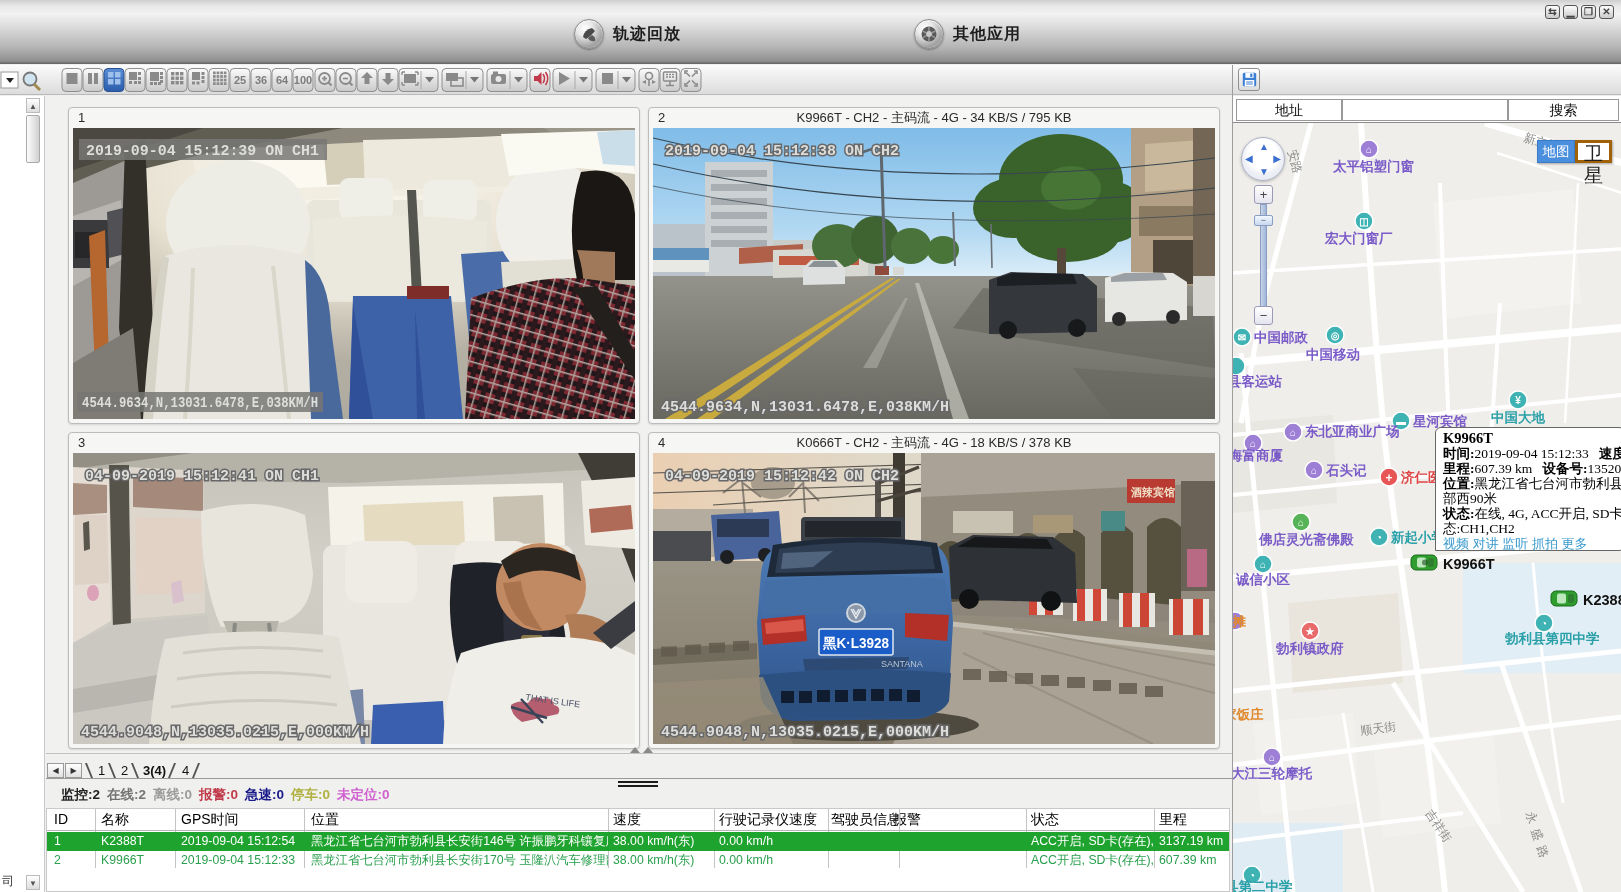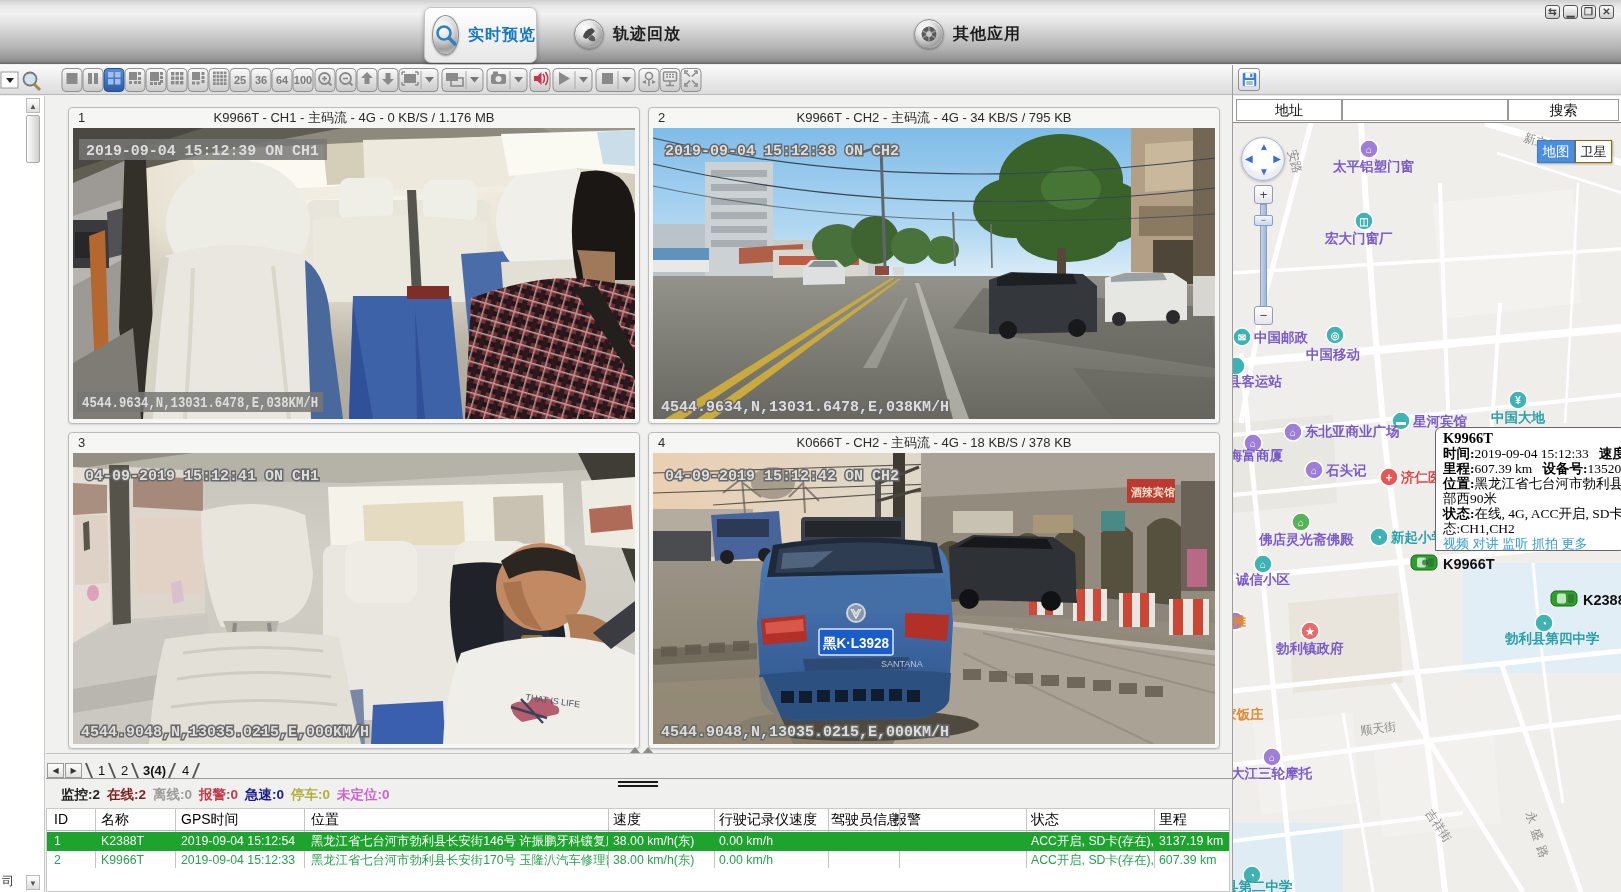--- a/index.html
+++ b/index.html
@@ -70,29 +70,20 @@
 #searchrow .addr { position:absolute; left:3px; top:2px; width:106px; height:22px; border:1px solid #999; text-align:center; font-size:14px; line-height:21px; color:#111; background:#fff;}
 #searchrow .inp { position:absolute; left:109px; top:2px; width:166px; height:22px; border:1px solid #999; background:#fff;}
 #searchrow .sbtn { position:absolute; left:275px; top:2px; width:111px; height:22px; border:1px solid #999; text-align:center; font-size:14px; line-height:21px; color:#111; background:#fff;}
 #mapbox { position:absolute; left:0; top:58px; width:389px; height:769px; overflow:hidden; background:#ecebe8; }
 </style>
 </head>
 <body>
 <div id="app">
 
   <div id="topbar">
-    <div class="navbtn active" style="left:424px;width:113px;">
-        <div class="mcirc" style="margin-left:7px;">
-          <svg width="24" height="24" viewBox="0 0 24 24">
-            <circle cx="10" cy="10" r="6.5" fill="none" stroke="#2e82c4" stroke-width="2.6"></circle>
-            <line x1="15" y1="15" x2="21" y2="21" stroke="#2e82c4" stroke-width="3.4" stroke-linecap="round"></line>
-          </svg>
-        </div>
-        <div class="navtext">实时预览</div>
-      </div>
     <div class="navbtn" style="left:574px;justify-content:space-between;">
         <div class="mcirc">
           <svg width="18" height="18" viewBox="0 0 18 18">
             <path d="M3 12 Q4 5 12 3 L15 6 Q10 12 6 14 Z" fill="#4a4a4a"></path>
             <path d="M12 10 q4 2 3 6 q-5 1 -7 -3" fill="#5a5a5a"></path>
           </svg>
         </div>
         <div class="navtext">轨迹回放</div>
       </div>
     <div class="navbtn" style="left:914px;">
@@ -268,21 +259,20 @@
   <div id="leftsb">
     <div class="arrow-up">▲</div>
     <div class="thumb"></div>
     <div class="arrow-dn">▼</div>
     <div class="txt">司</div>
   </div>
 
   <div id="videoarea">
     <div class="vcell" style="left:22px;top:11px;">
       <div class="vnum">1</div>
-        <div class="vtitle">K9966T - CH1 - 主码流 - 4G - 0 KB/S / 1.176 MB</div>
       <div class="vbox"><svg width="562" height="291" viewBox="0 0 562 291">
         <defs>
           <linearGradient id="v1bg" x1="0" y1="0" x2="0" y2="1">
             <stop offset="0" stop-color="#c4bdae"></stop>
                 <stop offset="0.5" stop-color="#bcb6a9"></stop>
                 <stop offset="1" stop-color="#aeaa9f"></stop>
           </linearGradient>
           <radialGradient id="v1glow" cx="0.5" cy="0.15" r="0.65">
             <stop offset="0" stop-color="#fdfbf2"></stop>
                 <stop offset="0.6" stop-color="#efe9da" stop-opacity="0.85"></stop>
@@ -668,21 +658,21 @@
       <div class="tlab" style="left:52px;">1</div>
       <div class="tsep bs" style="left:65px;"></div>
       <div class="tlab" style="left:75px;">2</div>
       <div class="tsep bs" style="left:88px;"></div>
       <div class="tlab selt" style="left:97px;">3(4)</div>
       <div class="tsep fs" style="left:125px;"></div>
       <div class="tlab" style="left:136px;">4</div>
       <div class="tsep fs" style="left:149px;"></div>
     </div>
     <div id="statusrow">
-      <span>监控:2</span><span style="color:#7f1d1d;">在线:2</span><span style="color:#9b9b9b;">离线:0</span><span style="color:#c03a4a;margin-top:16px;">报警:0</span><span style="color:#1a1a8a;">急速:0</span><span style="color:#b0b040;">停车:0</span><span style="color:#d060d0;">未定位:0</span>
+      <span>监控:2</span><span style="color:#737373;">在线:2</span><span style="color:#9b9b9b;">离线:0</span><span style="color:#c03a4a;margin-top:16px;">报警:0</span><span style="color:#1a1a8a;">急速:0</span><span style="color:#b0b040;">停车:0</span><span style="color:#d060d0;">未定位:0</span>
     </div>
     <div id="grid">
       <div class="gh" style="left:7px;">ID</div>
       <div class="gh" style="left:54px;">名称</div>
       <div class="gh" style="left:134px;">GPS时间</div>
       <div class="gh" style="left:264px;">位置</div>
       <div class="gh" style="left:566px;">速度</div>
       <div class="gh" style="left:672px;">行驶记录仪速度</div>
       <div class="gh" style="left:784px;">驾驶员信息</div>
       <div class="gh" style="left:811px;margin-left:35px;">报警</div>
@@ -875,21 +865,21 @@
         <div style="position:absolute;left:3px;top:15px;color:#3a6ecf;font-size:10px;">◀</div>
         <div style="position:absolute;right:3px;top:15px;color:#3a6ecf;font-size:10px;">▶</div>
       </div>
       
       <div style="position:absolute;left:21px;top:62px;width:19px;height:19px;background:linear-gradient(#fff,#e4e4ee);border:1px solid #9a9ab8;border-radius:3px;text-align:center;line-height:17px;font-size:13px;color:#444;">+</div>
       <div style="position:absolute;left:27px;top:81px;width:7px;height:103px;background:linear-gradient(to right,#c8d4e8,#9fb4d8);border:1px solid #8a9ec2;"></div>
       <div style="position:absolute;left:21px;top:92px;width:19px;height:11px;background:linear-gradient(#f4f8ff,#c8d8f0);border:1px solid #8a9ec2;border-radius:2px;text-align:center;line-height:9px;font-size:9px;color:#555;">−</div>
       <div style="position:absolute;left:21px;top:183px;width:19px;height:19px;background:linear-gradient(#fff,#e4e4ee);border:1px solid #9a9ab8;border-radius:3px;text-align:center;line-height:17px;font-size:13px;color:#444;">−</div>
       
       <div style="position:absolute;left:304px;top:17px;width:38px;height:23px;background:#4a8ede;border:1px solid #3a7ac8;color:#fff;font-size:13.5px;text-align:center;line-height:22px;box-shadow:1px 1px 2px rgba(0,0,0,.3);">地图</div>
-      <div style="position:absolute;left:342px;top:17px;width:37px;height:23px;background:#ffffff;border:1px solid #a16207;color:#222;font-size:13px;text-align:center;line-height:22px;box-shadow:1px 1px 2px rgba(0,0,0,.3);">卫星</div>
+      <div style="position:absolute;left:342px;top:17px;width:37px;height:23px;background:#ffffff;border:3px solid #a16207;color:#222;font-size:19px;text-align:center;line-height:22px;box-shadow:1px 1px 2px rgba(0,0,0,.3);">卫星</div>
       
       <div id="tooltip" style="position:absolute;left:202px;top:304px;width:190px;height:124px;background:#ffffff;border:1.5px solid #666;border-radius:6px 6px 6px 0;padding:2px 0 0 7px;font-size:13.5px;color:#000;line-height:15px;white-space:nowrap;overflow:hidden;font-family:'Liberation Serif', serif;">
         <div style="font-weight:bold;font-size:14.5px;line-height:16px;">K9966T</div>
         <div><b>时间:</b>2019-09-04 15:12:33&nbsp;&nbsp;&nbsp;<b>速度:</b>3</div>
         <div><b>里程:</b>607.39 km&nbsp;&nbsp;&nbsp;<b>设备号:</b>1352019</div>
         <div><b>位置:</b>黑龙江省七台河市勃利县长安</div>
         <div>部西90米</div>
         <div><b>状态:</b>在线, 4G, ACC开启, SD卡(存在</div>
         <div>态:CH1,CH2</div>
         <div style="color:#3698cc;font-family:'Liberation Sans',sans-serif;font-size:13px;"><span>视频</span> <span>对讲</span> <span>监听</span> <span>抓拍</span> <span>更多</span></div>

